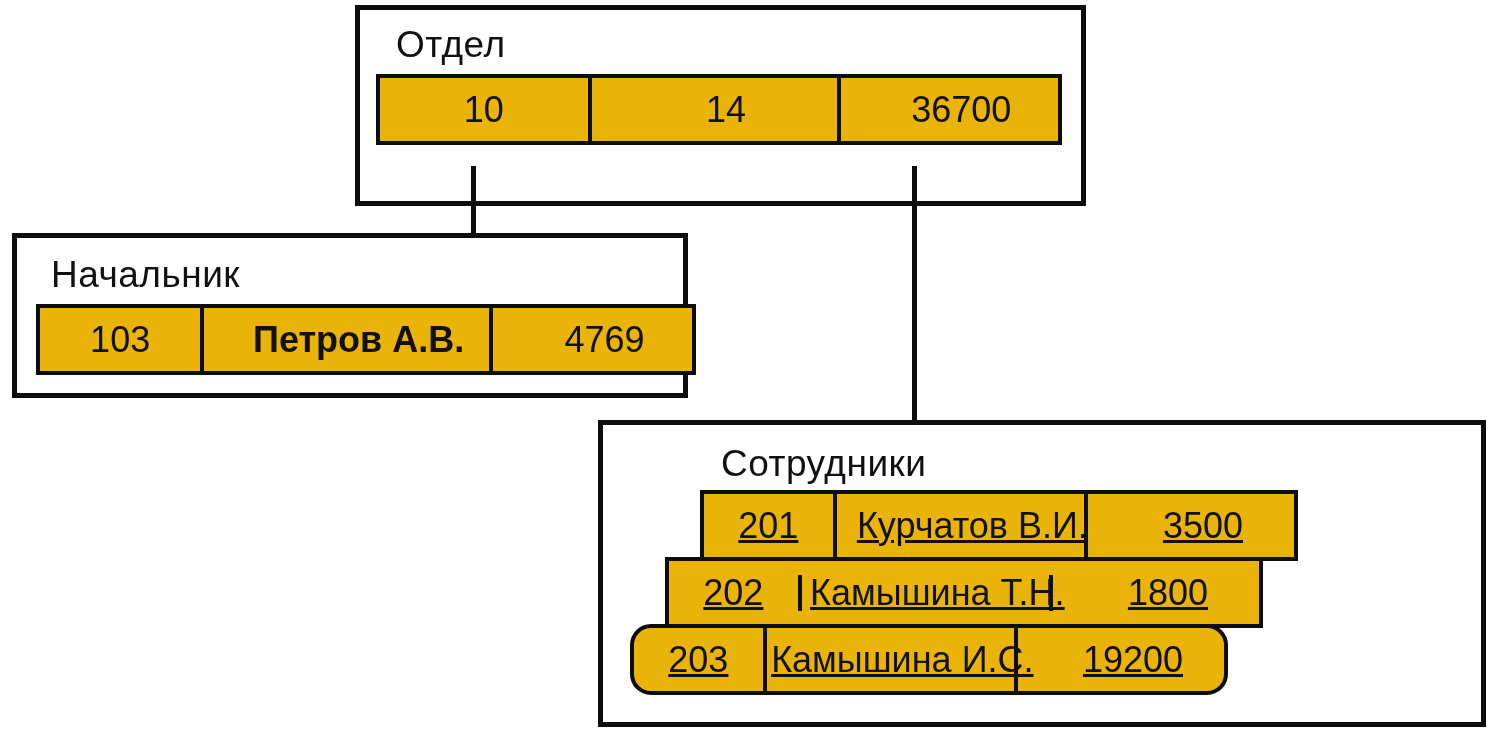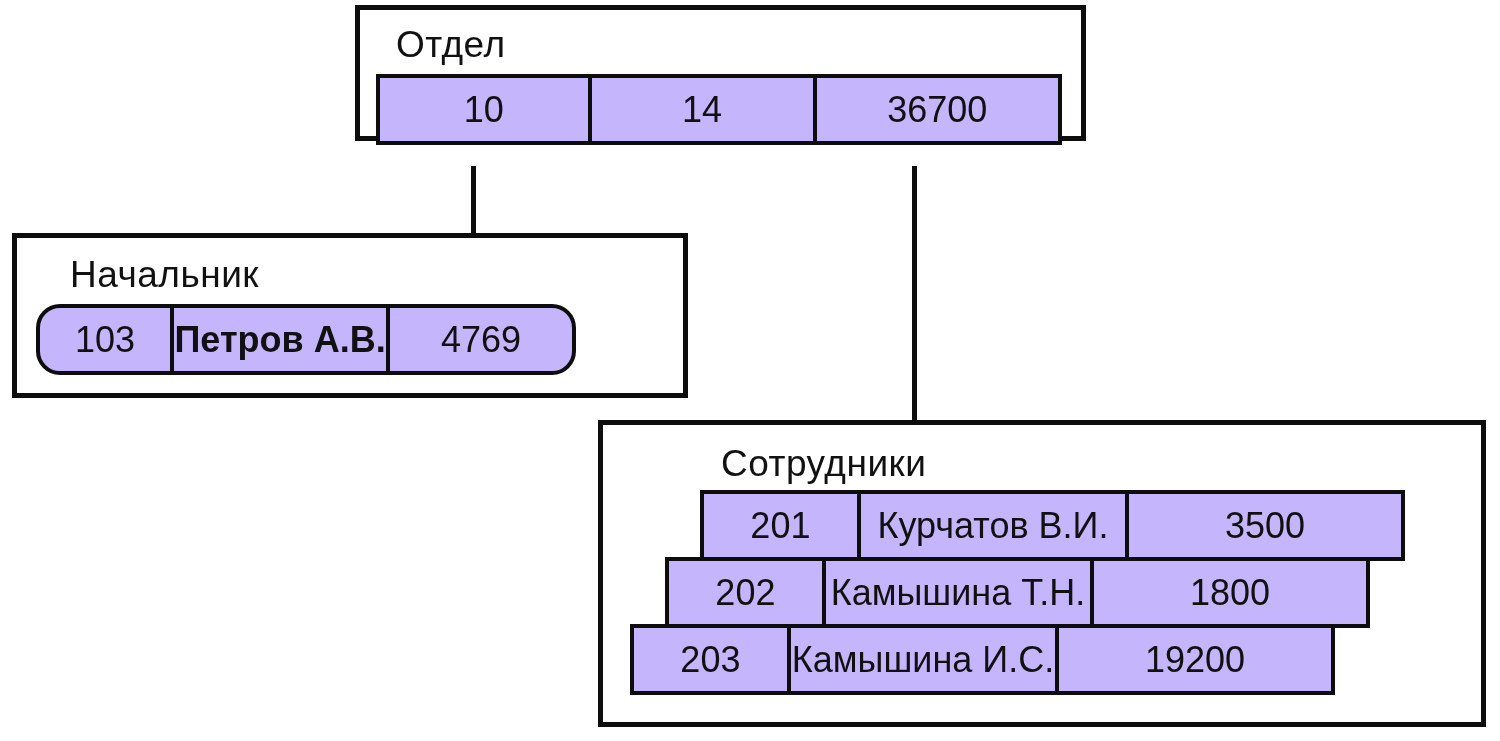--- a/index.html
+++ b/index.html
@@ -26,60 +26,61 @@
     position: absolute;
     font-size: 37px;
     line-height: 1;
     color: #111111;
     white-space: nowrap;
     letter-spacing: 0.5px;
   }
   .record {
     position: absolute;
     border: 4px solid #0d0d0d;
-    background: #c4b5fd;
+    background: #eab308;
     box-sizing: border-box;
     display: flex;
     align-items: stretch;
+    gap: 24px;
   }
   .cell {
     display: flex;
     align-items: center;
     justify-content: center;
     font-size: 36px;
     line-height: 1;
     color: #111111;
     white-space: nowrap;
     box-sizing: border-box;
   }
   .cell.sep { border-right: 4px solid #0d0d0d; }
 
   
-  .dept { left: 355px; top: 5px; width: 731px; height: 136px; }
+  .dept { left: 355px; top: 5px; width: 731px; height: 201px; }
   .dept .entity-label { left: 36px; top: 16px; }
   .dept .record { left: 16px; top: 64px; width: 686px; height: 71px; }
   .dept .c1 { width: 31.2%; }
   .dept .c2 { width: 33.2%; }
   .dept .c3 { flex: 1; text-align: right; }
 
   
   .mgr { left: 12px; top: 233px; width: 676px; height: 165px; }
-  .mgr .entity-label { left: 34px; top: 18px; margin-left: 19px; }
-  .mgr .record { left: 19px; top: 66px; width: 540px; height: 71px; border-radius: 24px; }
+  .mgr .entity-label { left: 34px; top: 18px; }
+  .mgr .record { left: 19px; top: 66px; width: 660px; height: 71px; }
   .mgr .c1 { width: 25.2%; }
   .mgr .c2 { width: 40.6%; font-weight: bold; }
   .mgr .c3 { flex: 1; }
 
   
   .emp { left: 598px; top: 420px; width: 888px; height: 307px; padding-left: 16px; }
   .emp .entity-label { left: 118px; top: 20px; }
-  .emp-row { width: 705px; height: 71px; }
+  .emp-row { width: 598px; height: 71px; text-decoration: underline; }
   .emp-row.r1 { left: 97px;  top: 65px; }
-  .emp-row.r2 { left: 62px;  top: 132px; }
-  .emp-row.r3 { left: 27px;  top: 199px; }
+  .emp-row.r2 { left: 62px;  top: 132px; align-items: center; }
+  .emp-row.r3 { left: 27px;  top: 199px; border-radius: 21px; }
   .emp .c1 { width: 22.5%; }
   .emp .c2 { width: 38.5%; }
   .emp .c3 { flex: 1; }
 
   
   .connector {
     position: absolute;
     width: 5px;
     background: #0d0d0d;
   }

